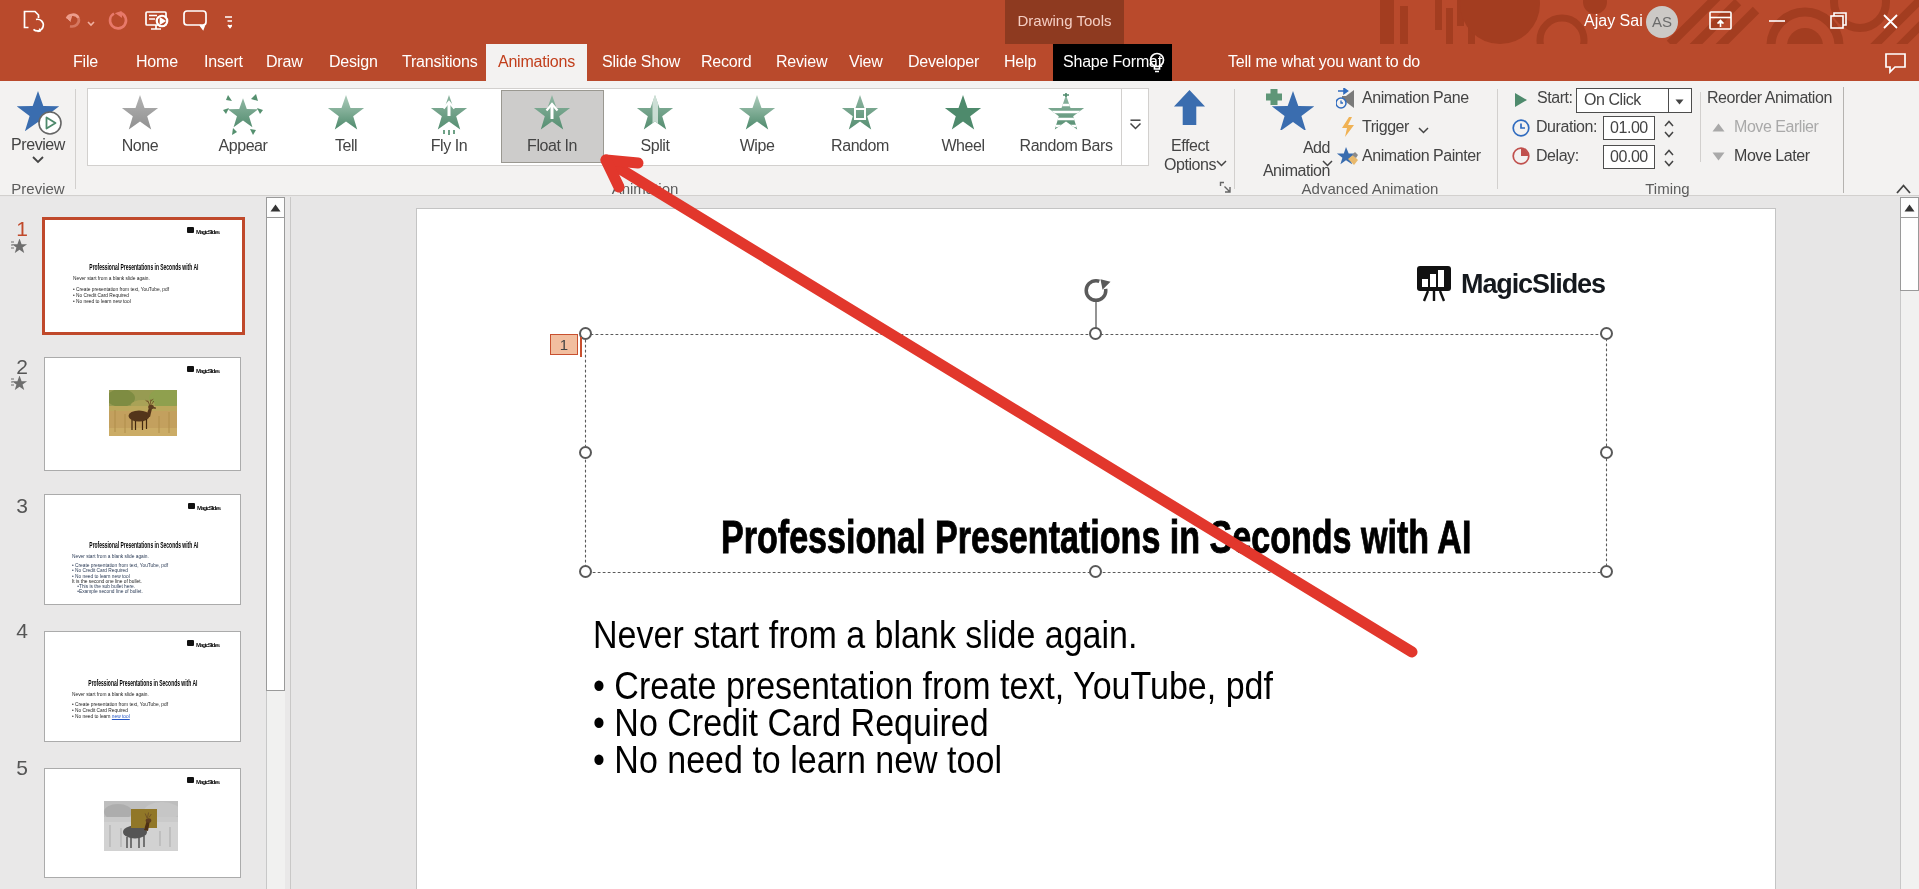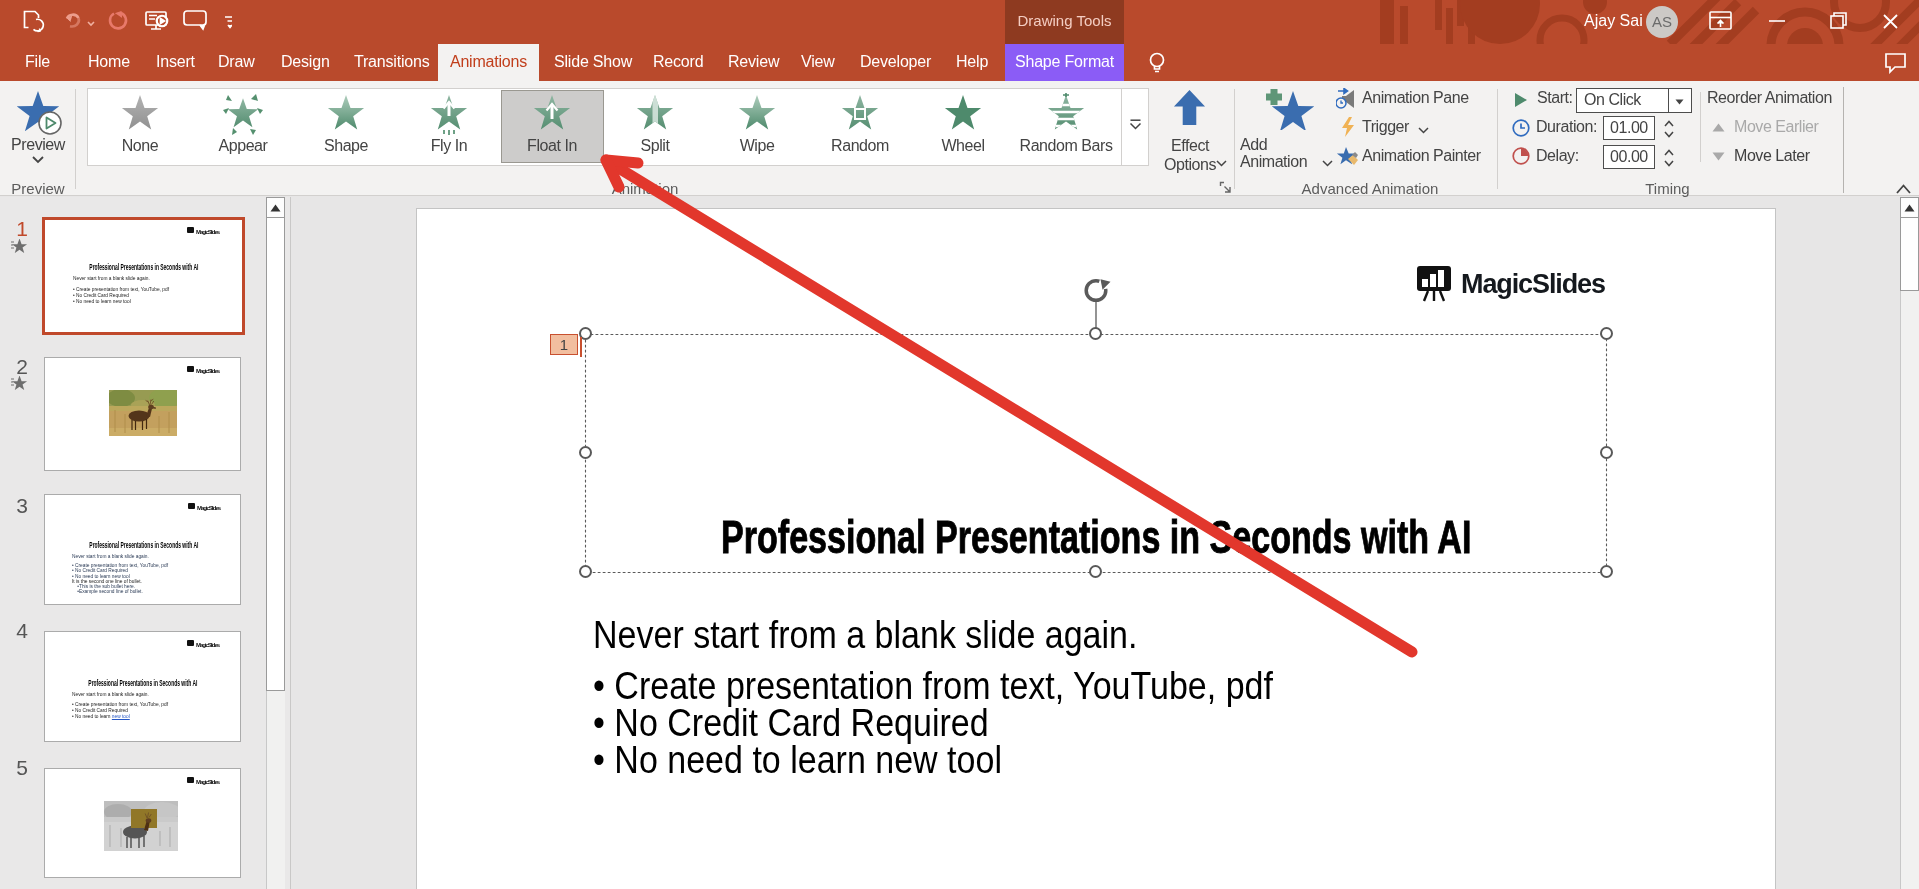--- a/index.html
+++ b/index.html
@@ -1,21 +1,21 @@
 <!DOCTYPE html>
 <html><head>
 <meta charset="utf-8">
 <style>
   * { margin:0; padding:0; box-sizing:border-box; }
   html,body { width:1919px; height:889px; overflow:hidden; }
   body { font-family:"Liberation Sans", sans-serif; position:relative; background:#E7E6E6; }
   .abs { position:absolute; }
   #titlebar { position:absolute; left:0; top:0; width:1919px; height:44px; background:#B94A2C; overflow:hidden; }
   #tabrow { position:absolute; left:0; top:44px; width:1919px; height:37px; background:#B94A2C; }
-  .tab { position:absolute; top:0; height:37px; line-height:36px; color:#fff; font-size:16px; letter-spacing:-0.2px; }
+  .tab { position:absolute; top:0; height:37px; line-height:36px; color:#fff; font-size:16px; letter-spacing:-0.2px;margin-left:48px; }
   #ribbon { position:absolute; left:0; top:81px; width:1919px; height:115px; background:#F3F2F1; border-bottom:1px solid #D2D0CE; }
   .rsep { position:absolute; top:89px; height:100px; width:1px; background:#D2D0CE; }
   .glabel { position:absolute; top:180px; font-size:15px; color:#5C5C5C; }
   .rlabel { font-size:16px; letter-spacing:-0.45px; color:#444; white-space:nowrap; }
   #main { position:absolute; left:0; top:197px; width:1919px; height:692px; background:#E7E6E6; }
   .thumb { position:absolute; left:44px; width:197px; background:#fff; border:1px solid #ABABAB; }
   .tnum { position:absolute; left:12px; width:20px; text-align:center; font-size:21px; color:#555; }
   #slide { position:absolute; left:416px; top:208px; width:1360px; height:765px; background:#fff; border:1px solid #C4C4C4; }
   .handle { position:absolute; width:13px; height:13px; border-radius:50%; background:#fff; border:2.2px solid #595959; }
   .seltext { white-space:nowrap; position:absolute; color:#000; }
@@ -103,27 +103,28 @@
   <div class="tab" style="left:218px;">Draw</div>
   <div class="tab" style="left:281px;">Design</div>
   <div class="tab" style="left:354px;">Transitions</div>
   <div class="tab" style="left:438px;width:101px;background:#F3F2F1;color:#C13E1B;text-align:center;">Animations</div>
   <div class="tab" style="left:554px;">Slide Show</div>
   <div class="tab" style="left:653px;">Record</div>
   <div class="tab" style="left:728px;">Review</div>
   <div class="tab" style="left:801px;">View</div>
   <div class="tab" style="left:860px;">Developer</div>
   <div class="tab" style="left:956px;">Help</div>
-  <div class="tab" style="left:1005px;width:119px;background:#8b5cf6;text-align:center;">Shape Format</div>
+  <div class="tab" style="left:1005px;width:119px;background:#000000;text-align:center;">Shape Format</div>
   <svg class="abs" style="left:1144px;top:6px" width="26" height="26" viewBox="0 0 26 26">
     <g stroke="#fff" stroke-width="1.7" fill="none">
       <circle cx="13" cy="10" r="6.5"></circle>
       <path d="M10.5 16 v3 h5 v-3 M11 21.5 h4"></path>
     </g>
   </svg>
+  <div class="tab" style="left:1180px;">Tell me what you want to do</div>
   <svg class="abs" style="left:1884px;top:8px" width="24" height="22" viewBox="0 0 24 22">
     <path d="M2 2 h19 v13 h-10 l-5 5 v-5 h-4 z" stroke="#fff" stroke-width="1.7" fill="none"></path>
   </svg>
 </div>
 <div id="ribbon">
  <div class="abs" style="left:0;top:-81px;width:1919px;height:196px">
   <svg width="0" height="0" style="position:absolute">
     <defs>
       <linearGradient id="gstar" x1="0" y1="0" x2="0" y2="1">
         <stop offset="0" stop-color="#AECDBC"></stop>
@@ -210,21 +211,21 @@
     <g clip-path="url(#starclip)" stroke="#fff" stroke-width="2.5">
       <path d="M2 12 h36"></path>
           <path d="M2 19 h36"></path>
           <path d="M2 26 h36"></path>
           <path d="M2 33 h36"></path>
     </g>
     <path d="M20 0 v4 M17 2 h6" stroke="#4E8A6C" stroke-width="1.6"></path>
   </svg>
   <div class="abs rlabel" style="left:89px;top:137px;width:102px;text-align:center;">None</div>
   <div class="abs rlabel" style="left:192px;top:137px;width:102px;text-align:center;">Appear</div>
-  <div class="abs rlabel" style="left:295px;top:137px;width:102px;text-align:center;">Shape</div>
+  <div class="abs rlabel" style="left:295px;top:137px;width:102px;text-align:center;">Tell</div>
   <div class="abs rlabel" style="left:398px;top:137px;width:102px;text-align:center;">Fly In</div>
   <div class="abs rlabel" style="left:501px;top:137px;width:102px;text-align:center;">Float In</div>
   <div class="abs rlabel" style="left:604px;top:137px;width:102px;text-align:center;">Split</div>
   <div class="abs rlabel" style="left:706px;top:137px;width:102px;text-align:center;">Wipe</div>
   <div class="abs rlabel" style="left:809px;top:137px;width:102px;text-align:center;">Random</div>
   <div class="abs rlabel" style="left:912px;top:137px;width:102px;text-align:center;">Wheel</div>
   <div class="abs rlabel" style="left:1010px;top:137px;width:112px;text-align:center;">Random Bars</div>
   <div class="glabel" style="left:580px;width:130px;text-align:center;">Animation</div>
   <div class="abs" style="left:1121px;top:88px;width:28px;height:78px;border-left:1px solid #D2D0CE;"></div>
   <svg class="abs" style="left:1129px;top:119px" width="13" height="12" viewBox="0 0 13 12">
@@ -243,21 +244,21 @@
     <g stroke="#666" stroke-width="1.4" fill="none">
           <path d="M1.5 5 V1.5 H5 M5.5 5.5 l5 5 M11 6 v5 h-5"></path>
         </g>
   </svg>
   <div class="rsep" style="left:1234px;"></div>
 
   <svg class="abs" style="left:1264px;top:88px" width="50" height="42" viewBox="0 0 50 42">
     <path d="M10 1 v16 M2 9 h16" stroke="#5E9677" stroke-width="7"></path>
     <polygon points="29.0,3.0 34.3,18.1 50.2,18.3 37.4,27.9 42.1,43.3 29.0,34.1 15.9,43.3 20.6,27.9 7.8,18.3 23.7,18.1" fill="#3A6DAF"></polygon>
   </svg>
-  <div class="abs rlabel" style="left:1240px;top:136px;width:90px;text-align:left;line-height:17px;">Add<br>Animation</div>
+  <div class="abs rlabel" style="left:1240px;top:136px;width:90px;text-align:right;line-height:23px;">Add<br>Animation</div>
   <svg class="abs" style="left:1322px;top:160px" width="11" height="7" viewBox="0 0 11 7">
         <path d="M1 1 l4.5 4.5 L10 1" stroke="#444" stroke-width="1.5" fill="none"></path>
       </svg>
 
   <svg class="abs" style="left:1336px;top:88px" width="24" height="22" viewBox="0 0 24 22">
     <path d="M10 8 L18 2 V20 L10 14 Z" fill="#7A7A7A"></path>
     <rect x="6" y="8" width="5" height="6" fill="#7A7A7A"></rect>
     <path d="M2 3 h9 M8 0.5 L11.5 3 L8 5.5 Z" stroke="#2F6BBF" stroke-width="1.6" fill="#2F6BBF"></path>
     <circle cx="5" cy="15" r="5" fill="#F3F2F1" stroke="#2F6BBF" stroke-width="1.5"></circle>
     <path d="M5 12.5 v2.5 h2" stroke="#2F6BBF" stroke-width="1.3" fill="none"></path>

